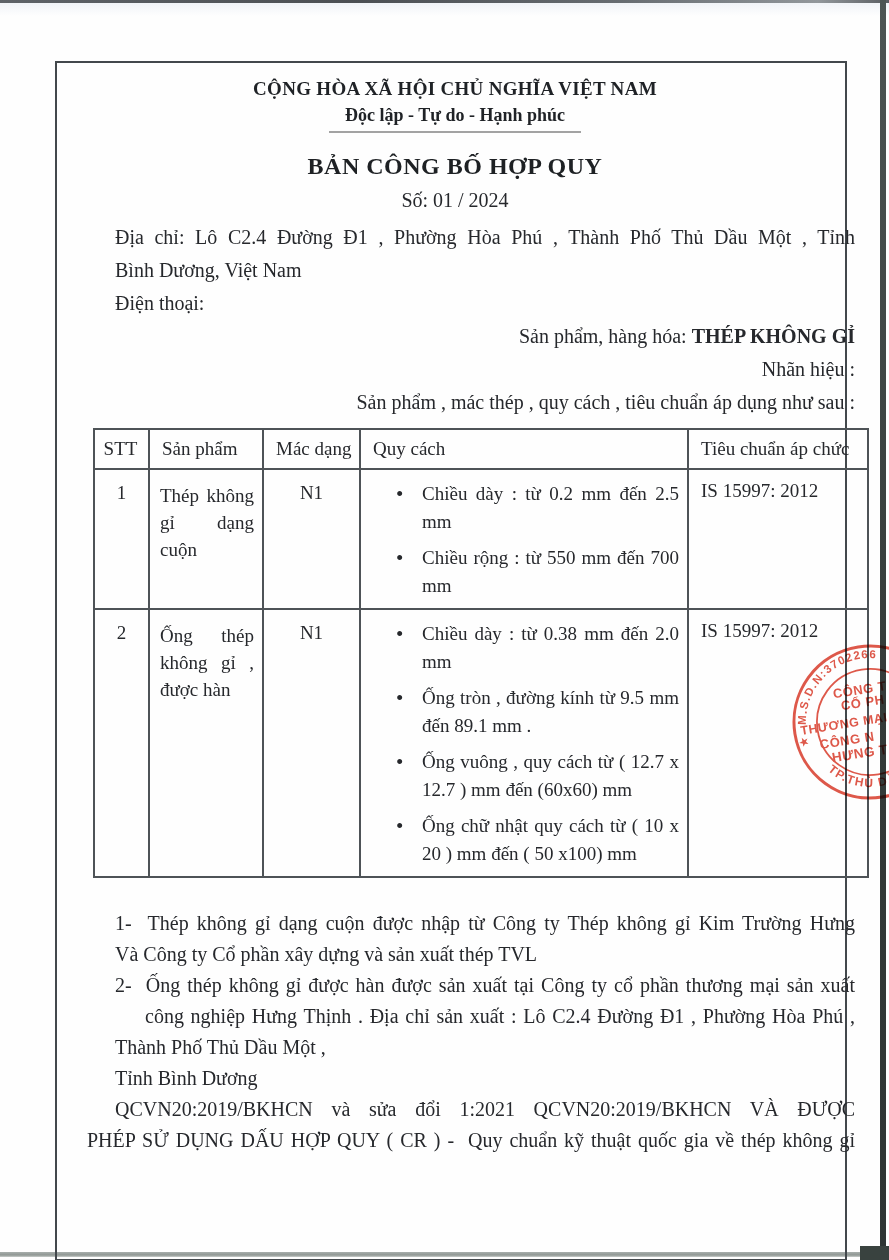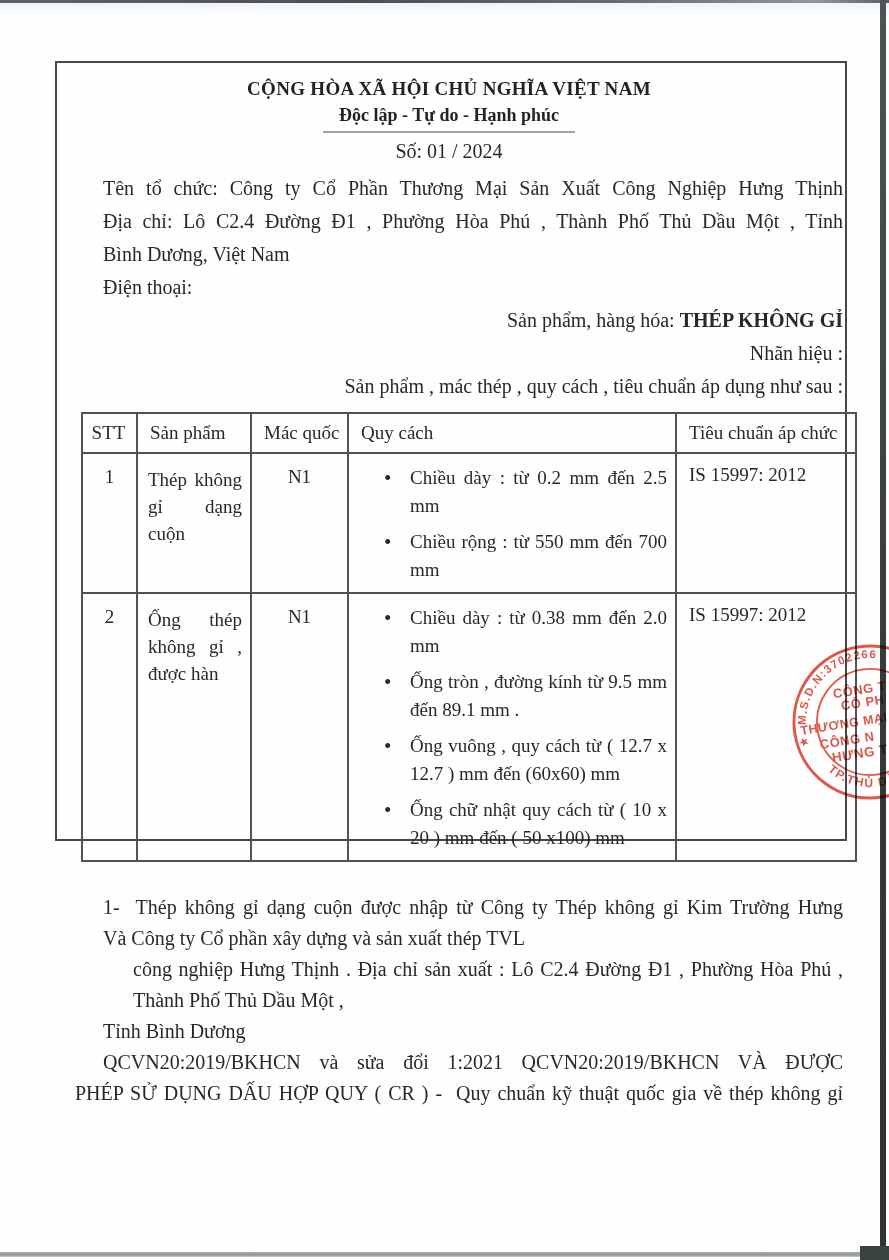--- a/index.html
+++ b/index.html
@@ -7,22 +7,22 @@
         font-family:"Liberation Serif","DejaVu Serif",serif;color:#26282c;}
   .top-tint{position:absolute;left:0;top:0;width:889px;height:16px;
         background:linear-gradient(#edf1f6,rgba(255,255,255,0));}
   .scan-top{position:absolute;left:0;top:0;width:889px;height:3px;
         background:linear-gradient(90deg,#3a3f44 0%,#22262a 40%,#454b50 70%,#7a8084 92%,#35393d 100%);opacity:.8;}
   .scan-right{position:absolute;left:880px;top:0;width:6px;height:1252px;
         background:linear-gradient(180deg,#4d5554,#343b39 55%,#2e3534);}
   .scan-bottom{position:absolute;left:0;top:1252px;width:889px;height:5px;
         background:linear-gradient(180deg,#a8aeac,#8f9793 60%,#c9cdcb);}
   .scan-bottom-corner{position:absolute;left:860px;top:1246px;width:29px;height:14px;background:#39423f;}
-  .border-box{position:absolute;left:55px;top:61px;width:792px;height:780px;
-        border:2px solid #43484c;box-sizing:border-box;padding:0 22px 0 18px;}
+  .border-box{position:absolute;left:55px;top:61px;width:792px;height:1200px;
+        border:2px solid #43484c;box-sizing:border-box;padding:0 22px 0 30px;}
   .center{text-align:center;}
   .nat-header{margin-top:13px;font-size:19px;font-weight:bold;letter-spacing:.3px;color:#1f2226;line-height:26px;}
   .motto-wrap{margin-top:1px;line-height:25px;}
   .motto{display:inline-block;font-size:18px;font-weight:bold;color:#1f2226;
         padding:0 16px 3px 16px;border-bottom:2px solid #a3a3a3;}
   .doc-title{margin-top:17px;font-size:24px;font-weight:bold;letter-spacing:.5px;color:#1e2124;line-height:32px;}
   .doc-no{margin-top:4px;font-size:20px;line-height:28px;}
   .body-text{font-size:20px;line-height:33px;}
   .info{margin:7px 0 0 28px;width:740px;}
   .just{text-align:justify;text-align-last:justify;}
@@ -60,46 +60,46 @@
   <div class="scan-bottom-corner"></div>
 
   <div class="border-box">
 
     <div class="nat-header center">CỘNG HÒA XÃ HỘI CHỦ NGHĨA VIỆT NAM</div>
 
     <div class="motto-wrap center">
       <span class="motto">Độc lập - Tự do - Hạnh phúc</span>
     </div>
 
+    <div class="doc-title center">BẢN CÔNG BỐ HỢP QUY</div>
 
     <div class="doc-no center">Số: 01 / 2024</div>
 
     <div class="info body-text">
-      <div class="just">Tên tổ chức: Công ty Cổ Phần Thương Mại Sản Xuất Công Nghiệp Hưng Thịnh</div>
       <div class="just">Địa chỉ: Lô C2.4 Đường Đ1 , Phường Hòa Phú , Thành Phố Thủ Dầu Một , Tỉnh</div>
       <div>Bình Dương, Việt Nam</div>
       <div>Điện thoại:</div>
       <div class="ind4"><span>Sản phẩm, hàng hóa: </span><b class="prod">THÉP KHÔNG GỈ</b></div>
       <div class="ind4">Nhãn hiệu :</div>
       <div class="ind4">Sản phẩm , mác thép , quy cách , tiêu chuẩn áp dụng như sau :</div>
     </div>
 
     <table class="spec">
       <colgroup>
         <col style="width:55px">
           <col style="width:114px">
           <col style="width:97px">
         <col style="width:328px">
           <col style="width:180px">
       </colgroup>
       <thead>
         <tr id="spec-head">
             <th class="c">STT</th>
             <th>Sản phẩm</th>
-            <th>Mác quốc</th>
+            <th>Mác dạng</th>
             <th>Quy cách</th>
             <th>Tiêu chuẩn áp chức</th>
           </tr>
       </thead>
       <tbody id="spec-body">
           <tr class="r1">
             <td class="stt">1</td>
             <td class="sp">Thép không gỉ dạng cuộn</td>
             <td class="mt">N1</td>
             <td class="qc">
@@ -119,22 +119,23 @@
               <div class="bullet">Ống chữ nhật quy cách từ ( 10 x 20 ) mm đến ( 50 x100) mm</div>
             </td>
             <td class="tc">IS 15997: 2012</td>
           </tr>
         </tbody>
     </table>
 
     <div class="notes body-text" id="notes">
         <div class="note-line just">1-&nbsp; Thép không gỉ dạng cuộn được nhập từ Công ty Thép không gỉ Kim Trường Hưng</div>
         <div class="note-line">Và Công ty Cổ phần xây dựng và sản xuất thép TVL</div>
+        <div class="note-line just">2-&nbsp; Ống thép không gỉ được hàn được sản xuất tại Công ty cổ phần thương mại sản xuất</div>
         <div class="note-line just" style="margin-left: 30px;">công nghiệp Hưng Thịnh . Địa chỉ sản xuất : Lô C2.4 Đường Đ1 , Phường Hòa Phú ,</div>
-        <div class="note-line" style="margin-left: 30px;">Thành Phố Thủ Dầu Một ,</div>
+        <div class="note-line" style="">Thành Phố Thủ Dầu Một ,</div>
         <div class="note-line">Tỉnh Bình Dương</div>
         <div class="note-line just">QCVN20:2019/BKHCN và sửa đổi 1:2021 QCVN20:2019/BKHCN VÀ ĐƯỢC</div>
         <div class="note-line just" style="margin-left: -28px;">PHÉP SỬ DỤNG DẤU HỢP QUY ( CR ) -&nbsp; Quy chuẩn kỹ thuật quốc gia về thép không gỉ</div>
       </div>
   </div>
 
   <div class="stamp">
     <svg width="220" height="220" viewBox="0 0 220 220" xmlns="http://www.w3.org/2000/svg">
       <g transform="rotate(-9 110 110)">
         <circle cx="110" cy="110" r="76" fill="none" stroke="#dc4a3a" stroke-width="3"></circle>

